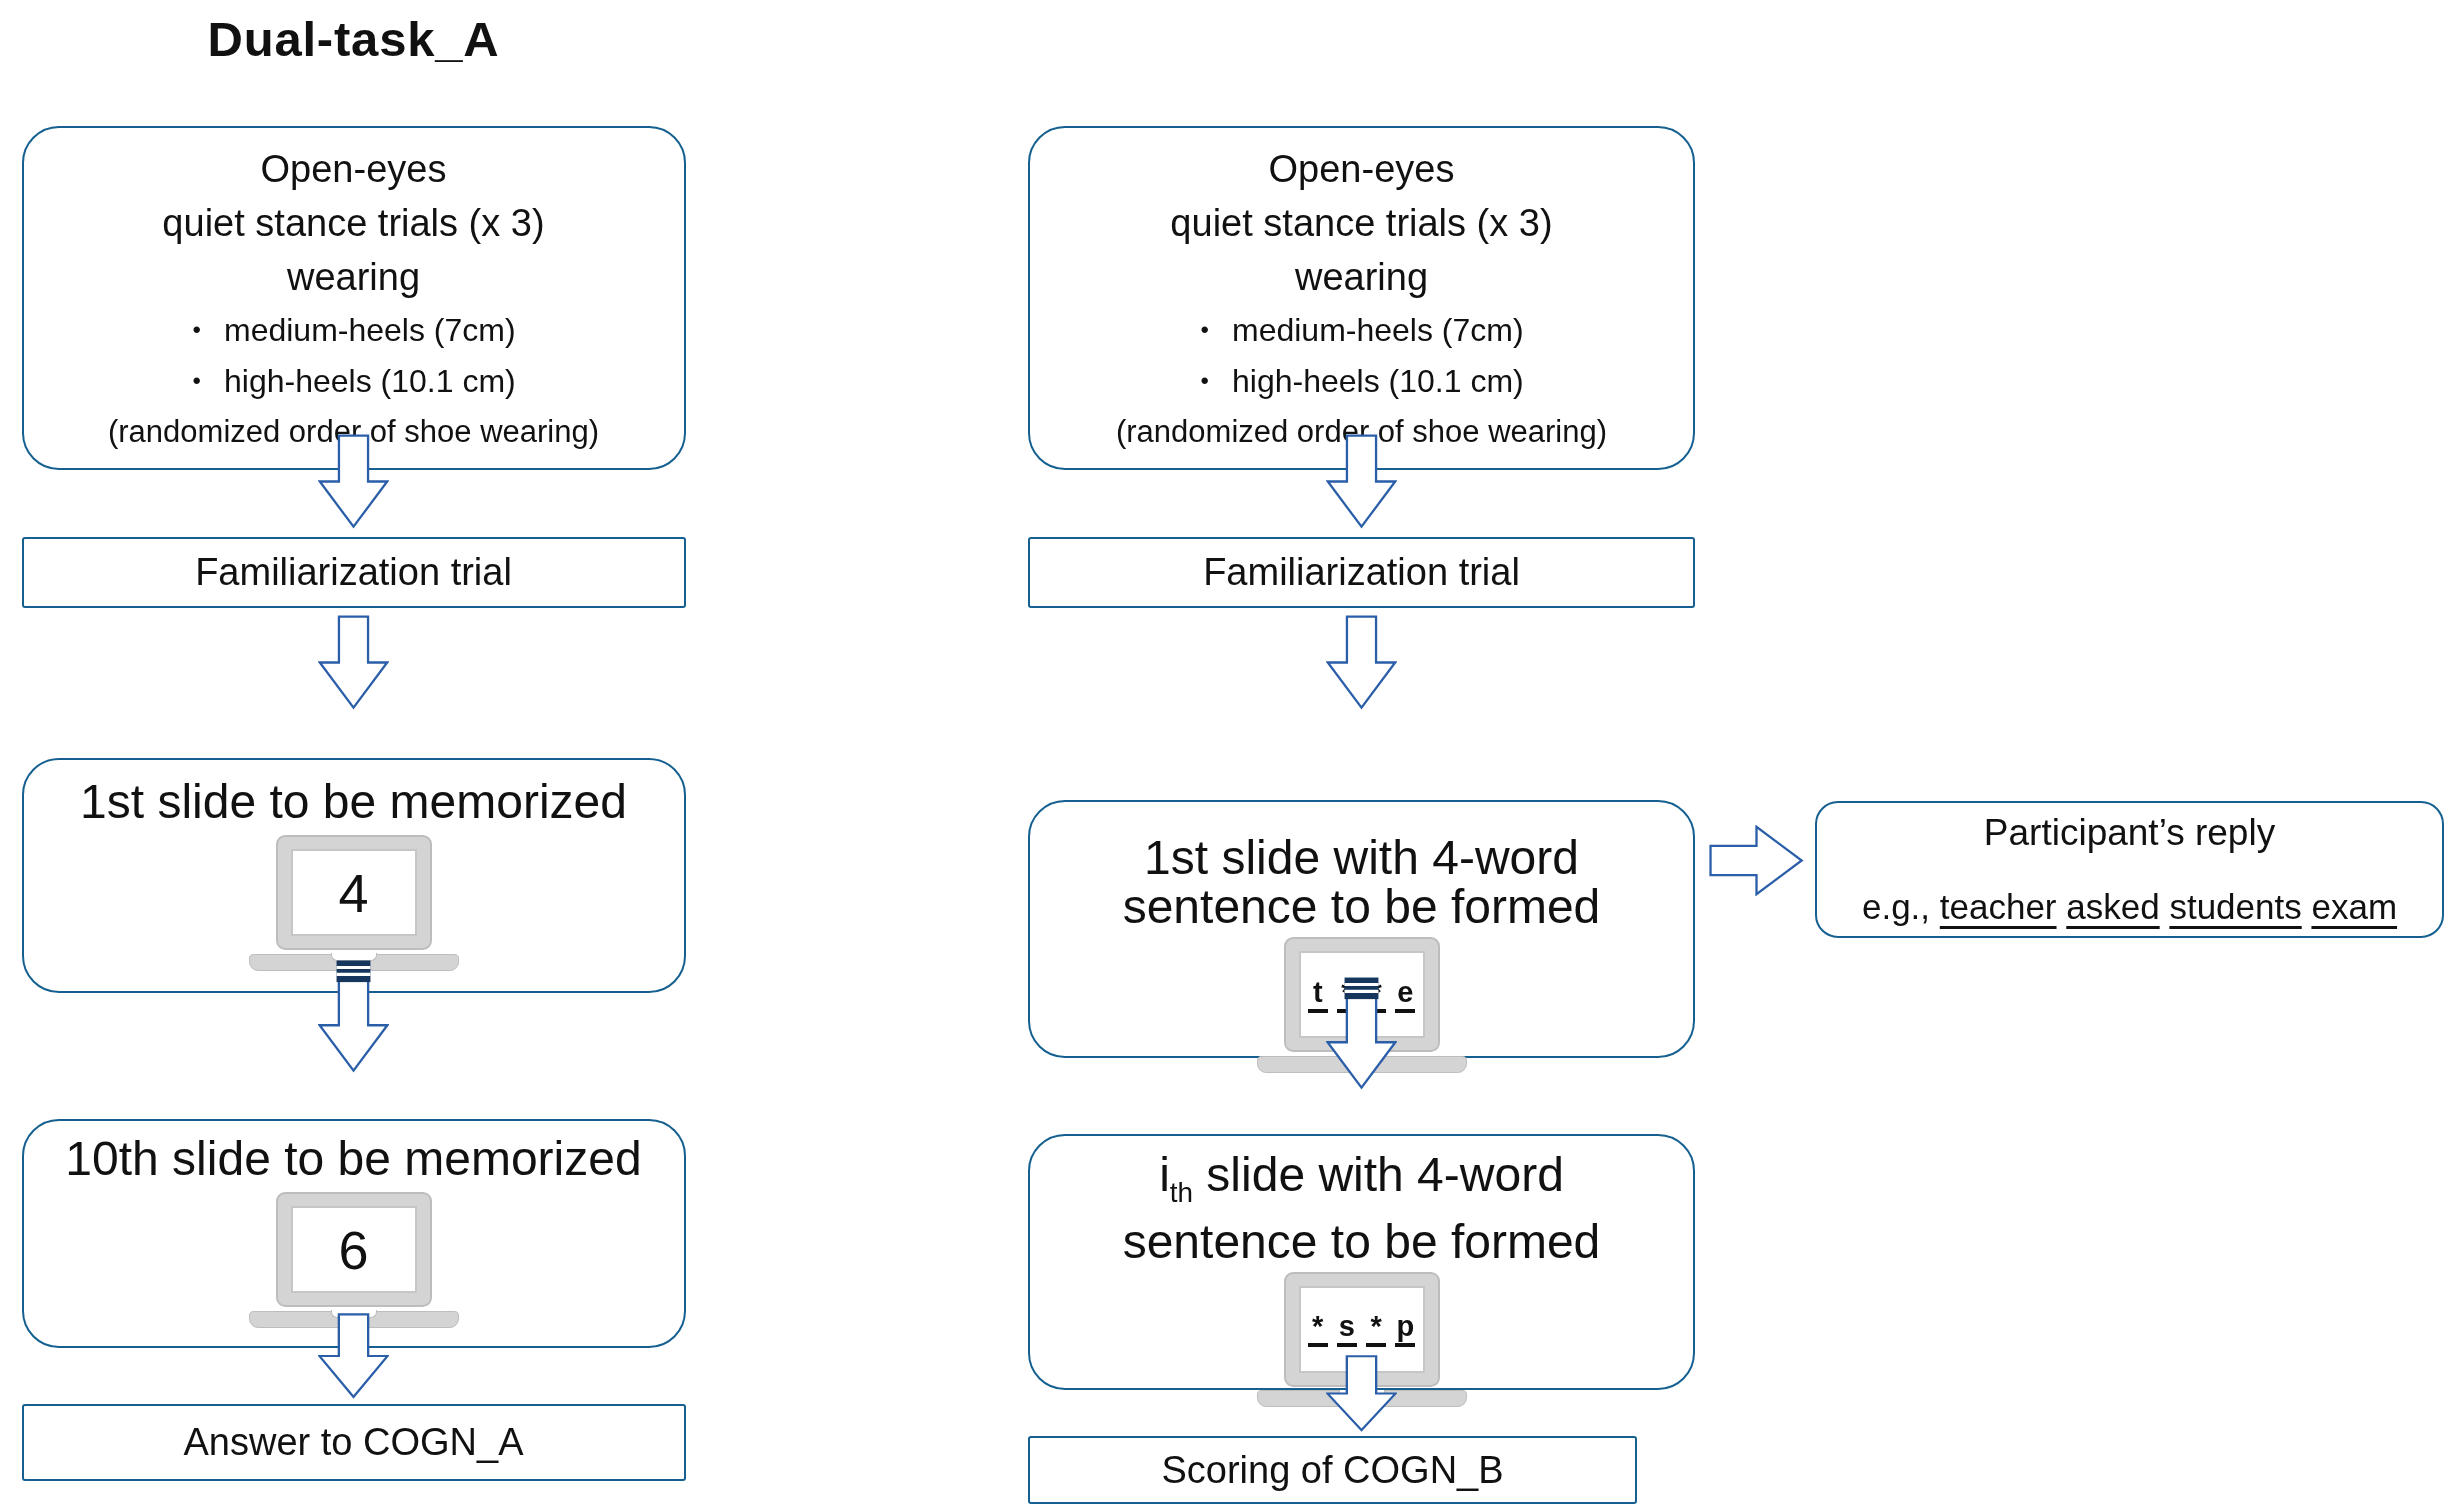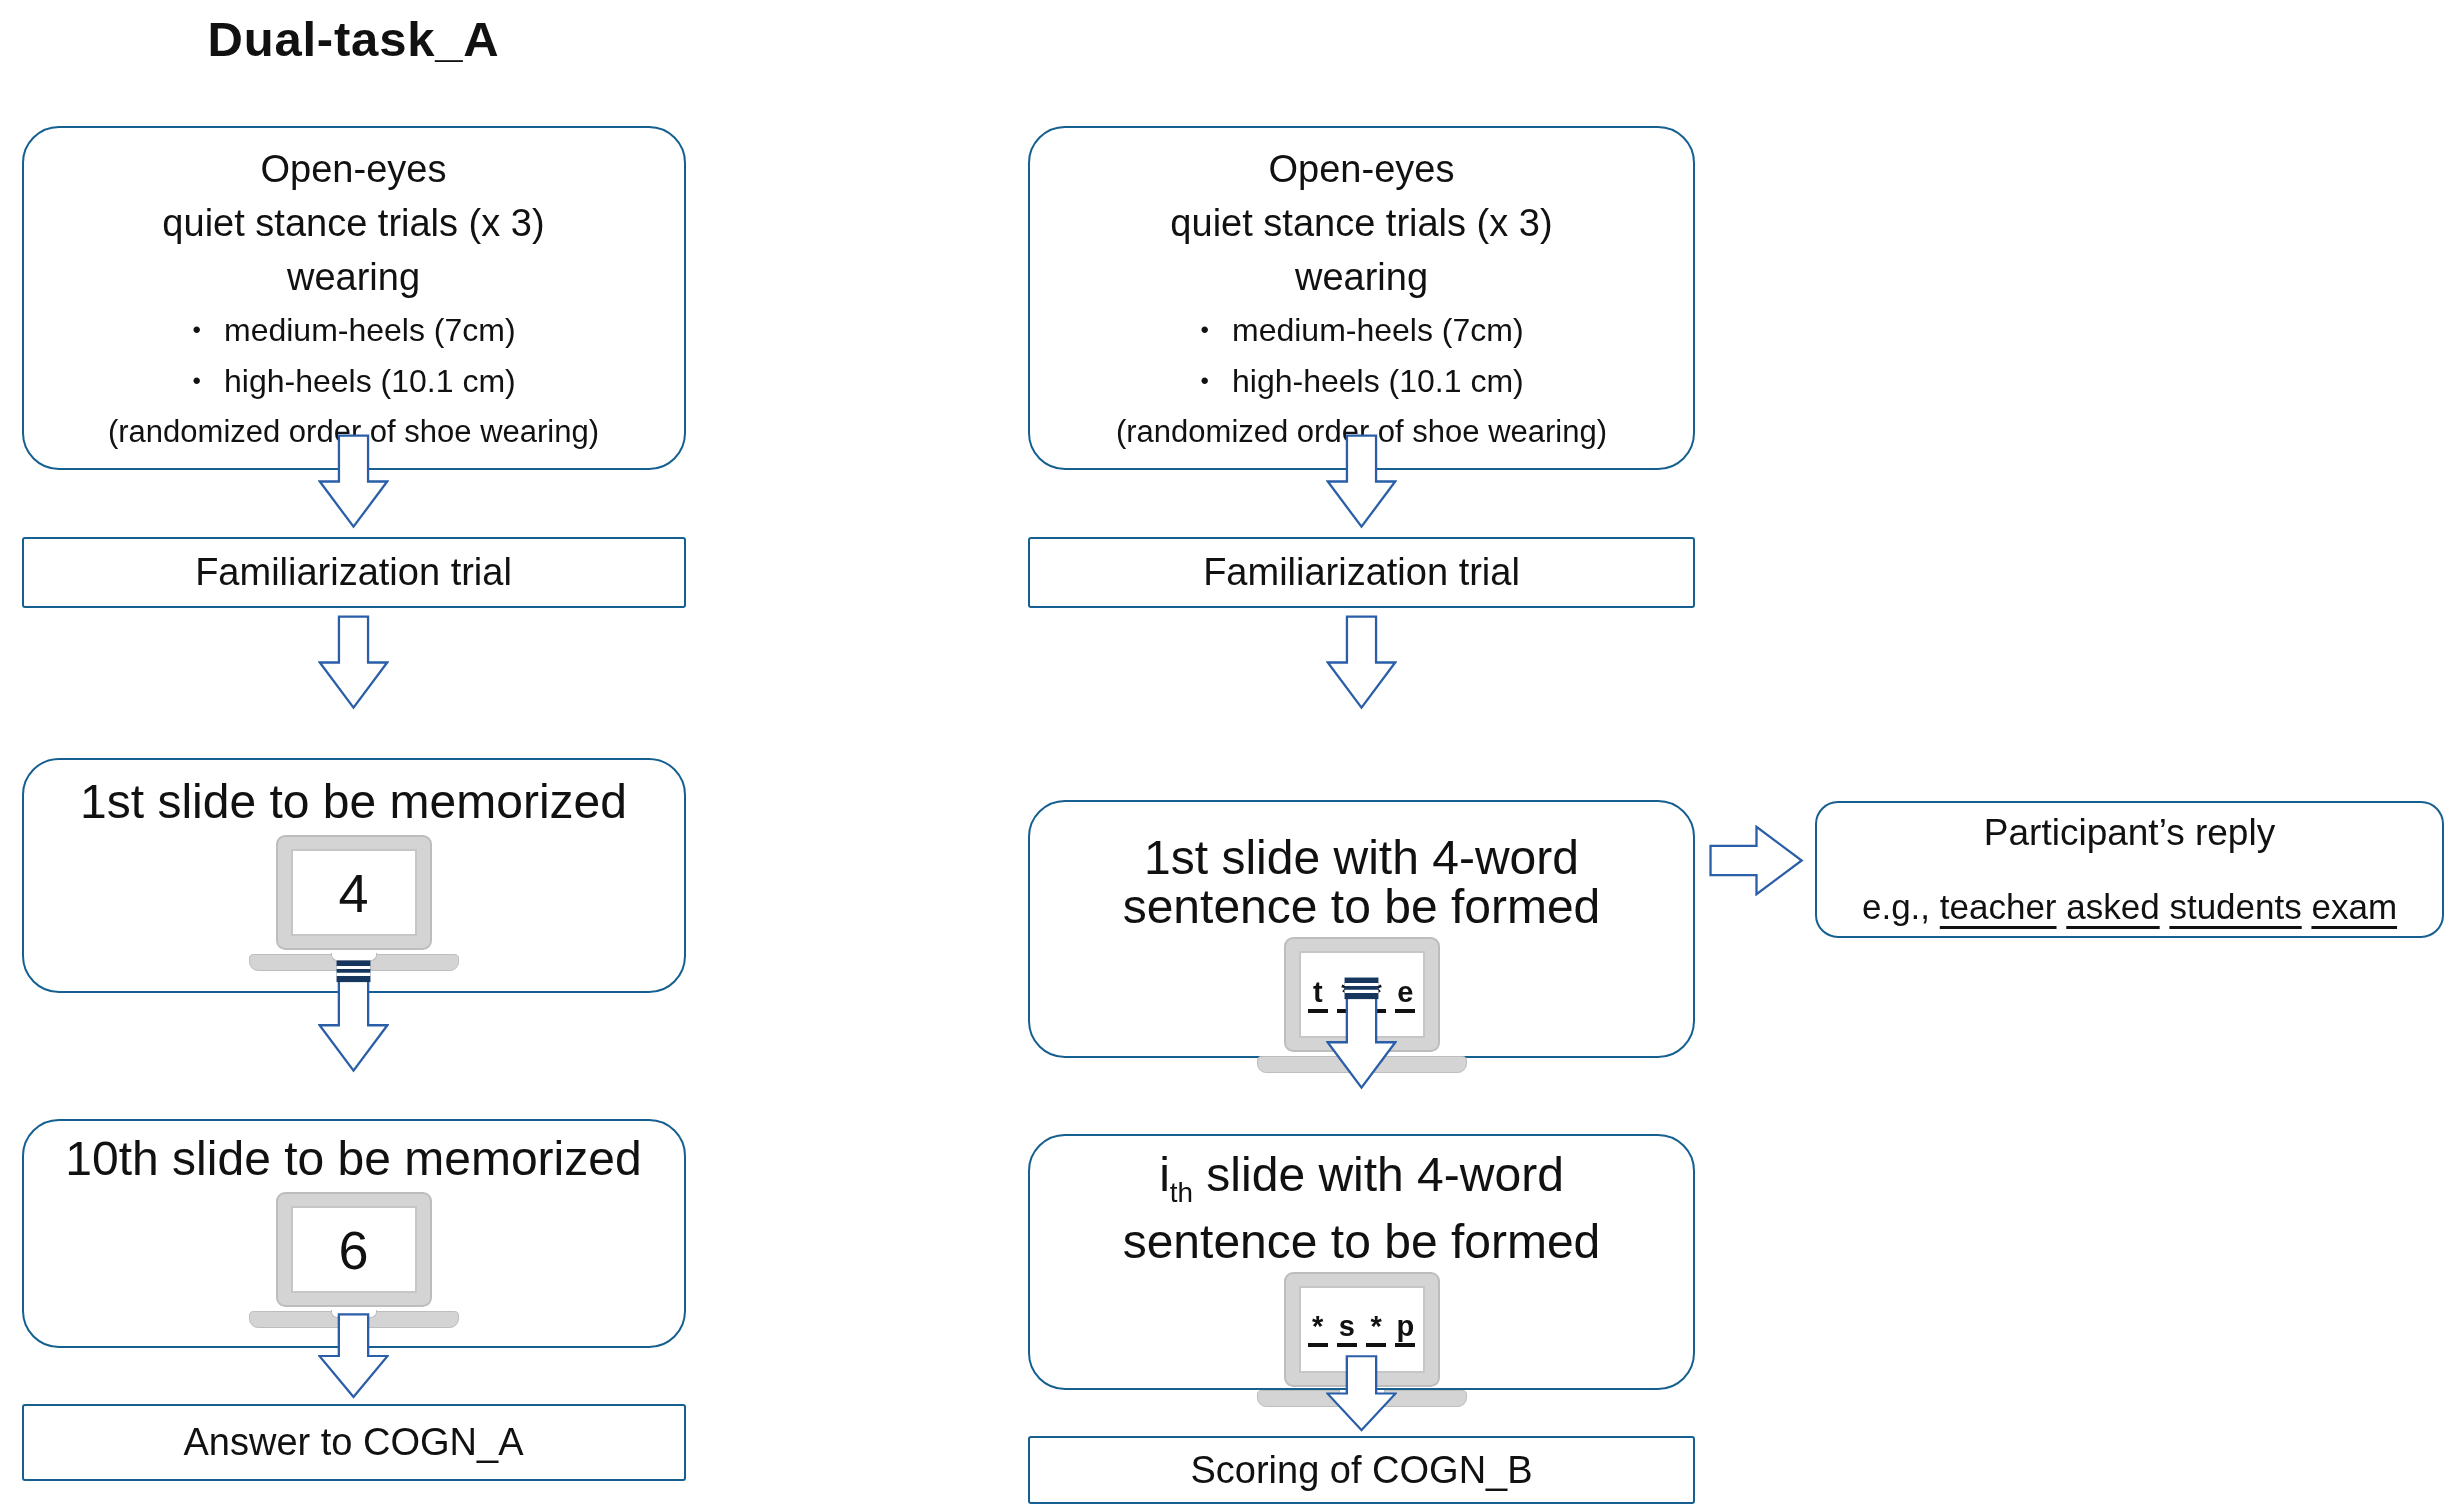--- a/index.html
+++ b/index.html
@@ -261,18 +261,18 @@
       <div class="base"></div>
     </div>
   </div>
 
   <div class="abs" style="left:1326px; top:1355px;">
     <svg width="71" height="77" viewBox="0 0 92 124" preserveAspectRatio="none">
       <path d="M27 2 H65 V62 H90 L46 121 L2 62 H27 Z" fill="#ffffff" stroke="#2a5ea8" stroke-width="3"></path>
     </svg>
   </div>
 
-  <div class="box small flexcenter" style="left:1028px; top:1436px; width:667px; height:68px;">
+  <div class="box small flexcenter" style="left:1028px; top:1436px; width:609px; height:68px;">
     <div class="rowlabel">Scoring of COGN_B</div>
   </div>
 
 </div>
 
 
 </body></html>

